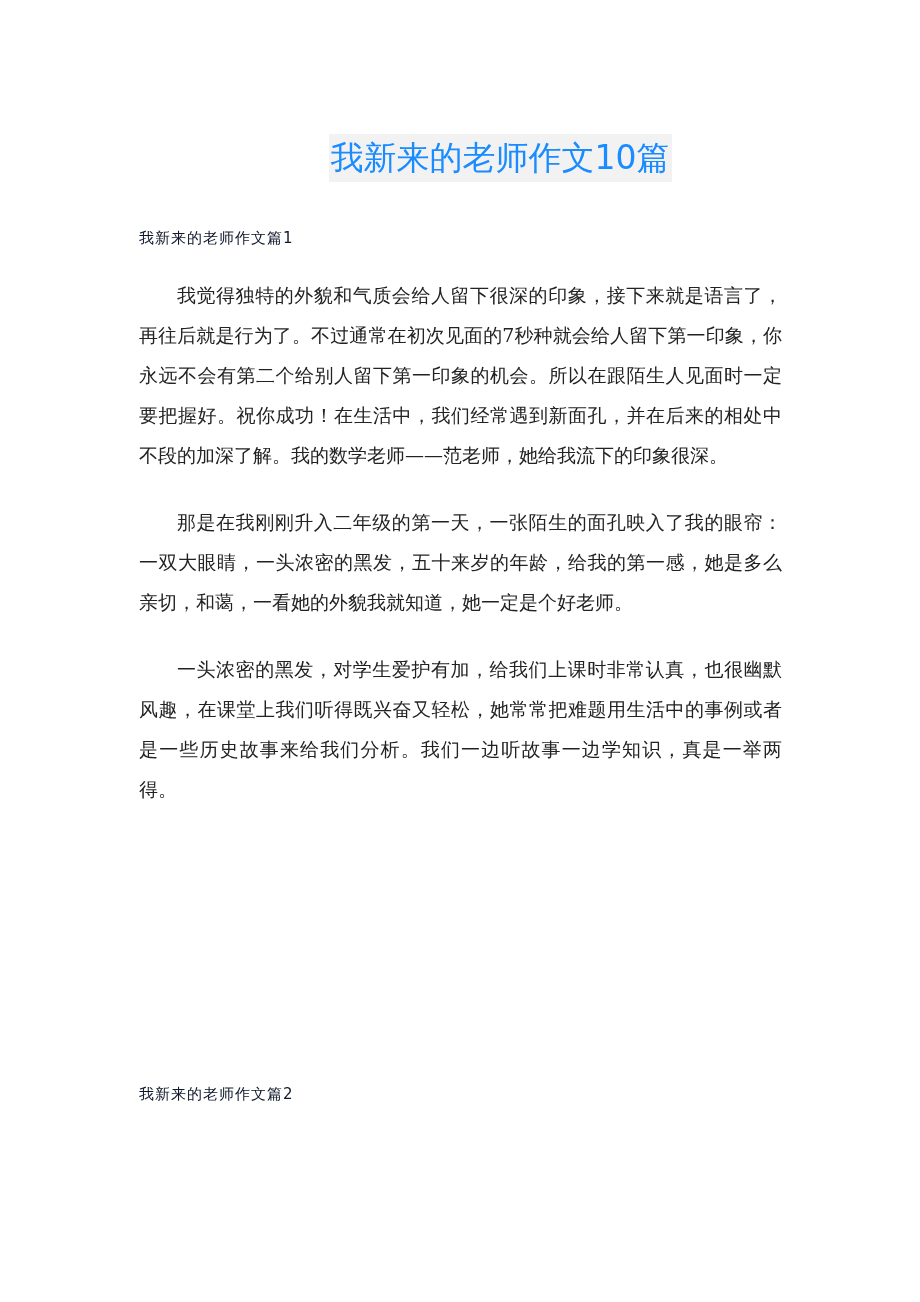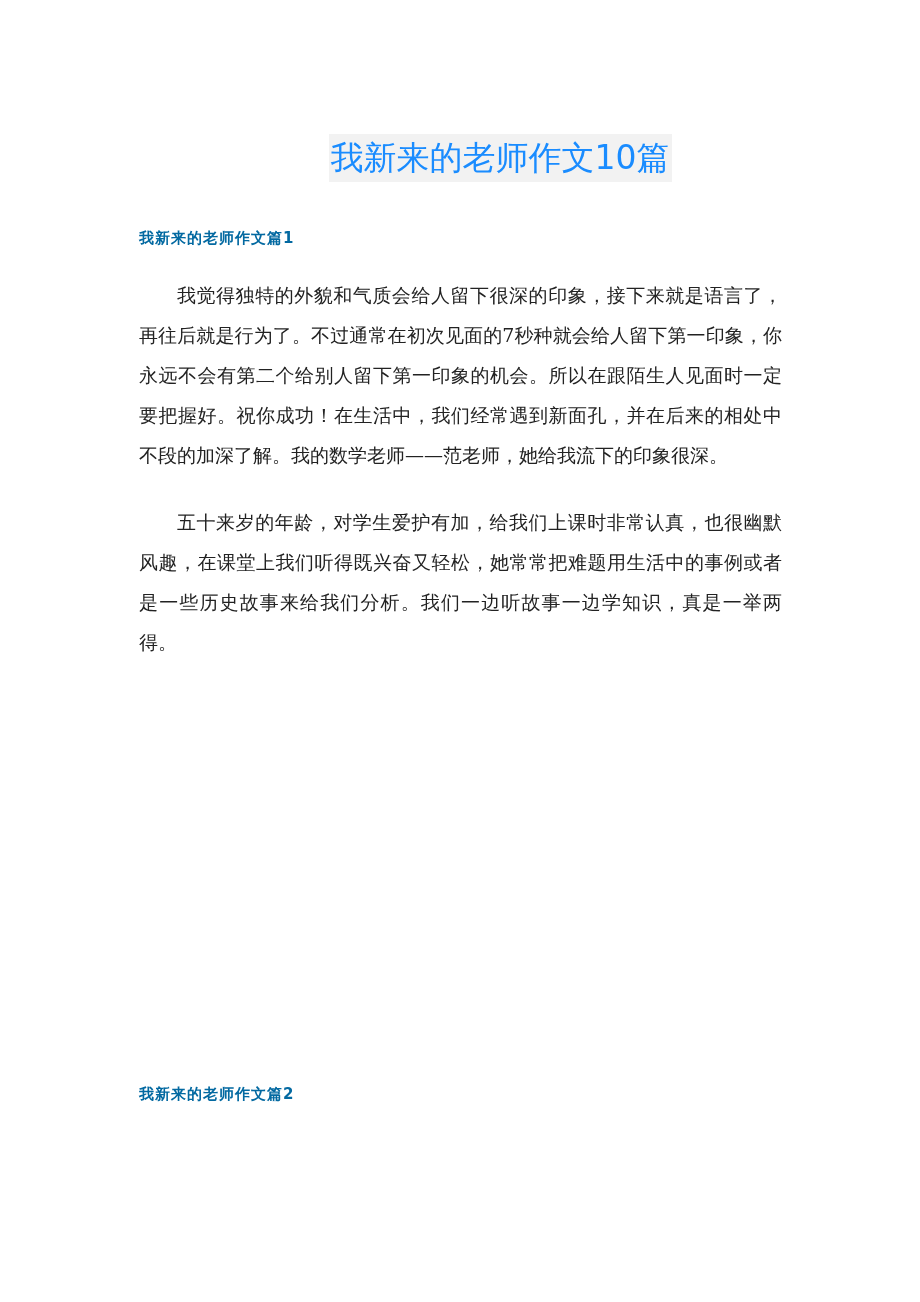--- a/index.html
+++ b/index.html
@@ -36,23 +36,23 @@
       background: #f2f2f2;
       color: #1a8cff;
       font-size: 33px;
       padding: 0 2px;
       letter-spacing: 0px;
       font-family: "DejaVu Sans", "Liberation Sans", sans-serif;
     }
     .section-heading {
       position: absolute;
       left: 139px;
-      color: #0369a1;
+      color: #0f172a;
       font-size: 15px;
-      font-weight: bold;
+      font-weight: normal;
       letter-spacing: 1px;
       font-family: "DejaVu Sans", "Liberation Sans", sans-serif;
       line-height: 24px;
     }
     .sh-1 { top: 226px; }
     .sh-2 { top: 1082px; }
     .body-block {
       position: absolute;
       left: 139px;
       width: 643px;
@@ -74,18 +74,19 @@
 <div class="page">
 
   <div class="doc-title">
     <span>我新来的老师作文10篇</span>
   </div>
 
   <div class="section-heading sh-1">我新来的老师作文篇1</div>
 
   <div class="body-block bb-1">
     <p>我觉得独特的外貌和气质会给人留下很深的印象，接下来就是语言了，再往后就是行为了。不过通常在初次见面的7秒种就会给人留下第一印象，你永远不会有第二个给别人留下第一印象的机会。所以在跟陌生人见面时一定要把握好。祝你成功！在生活中，我们经常遇到新面孔，并在后来的相处中不段的加深了解。我的数学老师——范老师，她给我流下的印象很深。</p>
-    <p>五十来岁的年龄，对学生爱护有加，给我们上课时非常认真，也很幽默风趣，在课堂上我们听得既兴奋又轻松，她常常把难题用生活中的事例或者是一些历史故事来给我们分析。我们一边听故事一边学知识，真是一举两得。</p>
+    <p>那是在我刚刚升入二年级的第一天，一张陌生的面孔映入了我的眼帘：一双大眼睛，一头浓密的黑发，五十来岁的年龄，给我的第一感，她是多么亲切，和蔼，一看她的外貌我就知道，她一定是个好老师。</p>
+    <p>一头浓密的黑发，对学生爱护有加，给我们上课时非常认真，也很幽默风趣，在课堂上我们听得既兴奋又轻松，她常常把难题用生活中的事例或者是一些历史故事来给我们分析。我们一边听故事一边学知识，真是一举两得。</p>
   </div>
 
   <div class="section-heading sh-2">我新来的老师作文篇2</div>
 
 </div>
 
 </body></html>

